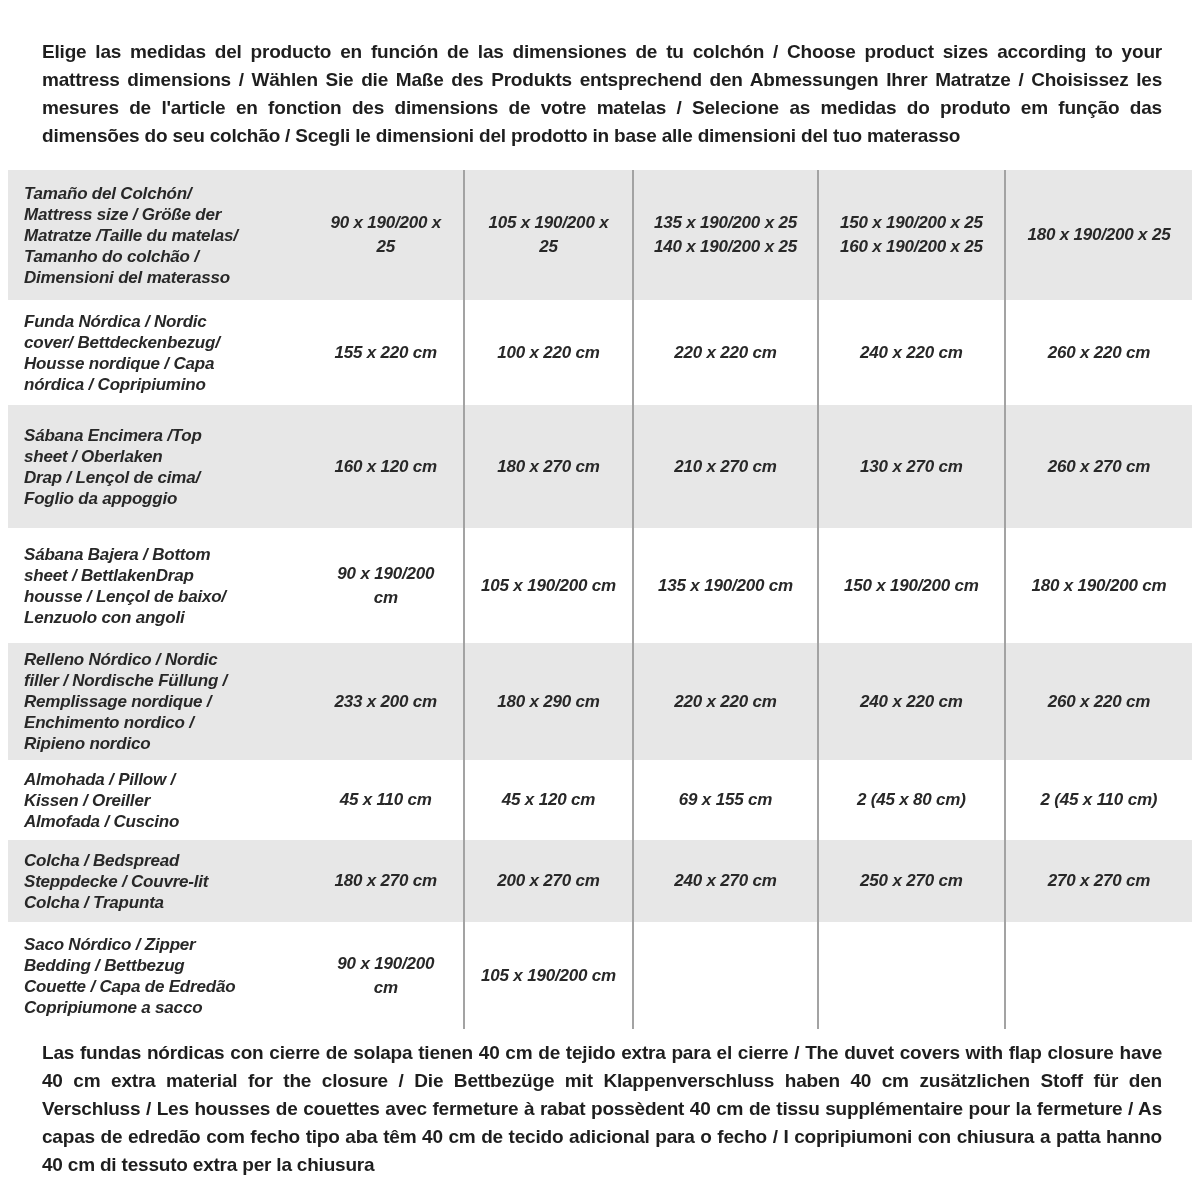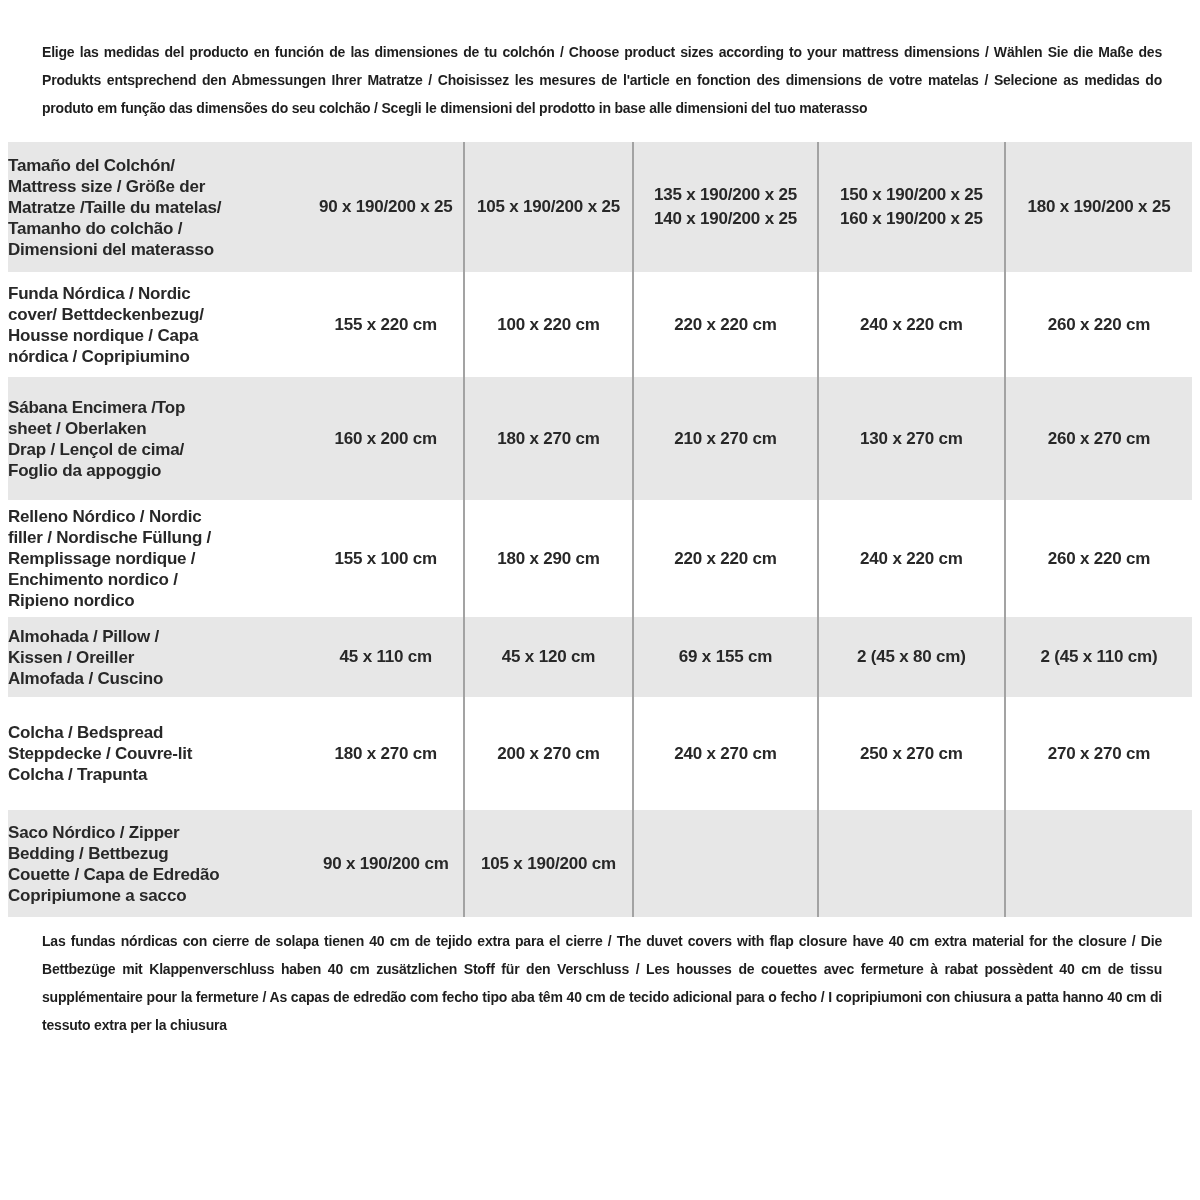--- a/index.html
+++ b/index.html
@@ -6,21 +6,21 @@
     margin: 0;
     padding: 0;
     background: #ffffff;
     width: 1200px;
     height: 1200px;
     overflow: hidden;
     font-family: "Liberation Sans", sans-serif;
   }
   .intro, .footer {
     font-weight: bold;
-    font-size: 14px;
+    font-size: 19px;
     line-height: 28px;
     color: #1e1e1e;
     text-align: justify;
     letter-spacing: -0.2px;
   }
   .intro  { margin: 38px 38px 0 42px; }
   .footer { margin: 10px 38px 0 42px; }
 
   table.size-table {
     width: 1184px;
@@ -28,42 +28,43 @@
     border-collapse: collapse;
     table-layout: fixed;
   }
   table.size-table tr:nth-child(odd) { background: #e7e7e7; }
   table.size-table td {
     font-weight: bold;
     color: #282828;
     vertical-align: middle;
     white-space: pre-line;
     letter-spacing: -0.2px;
-    padding: 6px 0;
+    padding: 6px 16px;
+    font-style: italic;
   }
   td.label-cell {
     text-align: left;
     padding-left: 34px;
     font-size: 17px;
     line-height: 21px;
   }
   td.value-cell {
     text-align: center;
     font-size: 17px;
     line-height: 24px;
   }
   td.value-cell + td.value-cell { border-left: 2px solid #a3a3a3; }
 
   tr.r1 { height: 130px; }
   tr.r2 { height: 105px; }
   tr.r3 { height: 123px; }
   tr.r4 { height: 115px; }
   tr.r5 { height: 103px; }
   tr.r6 { height: 80px; }
-  tr.r7 { height: 113px; }
+  tr.r7 { height: 82px; }
   tr.r8 { height: 107px; }
 
   col.c-label { width: 25.4%; }
   col.c-1 { width: 13.1%; }
   col.c-2 { width: 14.3%; }
   col.c-3 { width: 15.6%; }
   col.c-4 { width: 15.8%; }
   col.c-5 { width: 15.8%; }
 </style>
 </head>
@@ -104,33 +105,44 @@
       <td class="value-cell">100 x 220 cm</td>
       <td class="value-cell">220 x 220 cm</td>
       <td class="value-cell">240 x 220 cm</td>
       <td class="value-cell">260 x 220 cm</td>
     </tr>
     <tr class="r3">
       <td class="label-cell">Sábana Encimera /Top
 sheet / Oberlaken
 Drap / Lençol de cima/
 Foglio da appoggio</td>
-      <td class="value-cell">160 x 200 cm</td>
+      <td class="value-cell">160 x 120 cm</td>
       <td class="value-cell">180 x 270 cm</td>
       <td class="value-cell">210 x 270 cm</td>
       <td class="value-cell">130 x 270 cm</td>
       <td class="value-cell">260 x 270 cm</td>
+    </tr>
+    <tr class="r4">
+      <td class="label-cell">Sábana Bajera / Bottom
+sheet / BettlakenDrap
+housse / Lençol de baixo/
+Lenzuolo con angoli</td>
+      <td class="value-cell">90 x 190/200 cm</td>
+      <td class="value-cell">105 x 190/200 cm</td>
+      <td class="value-cell">135 x 190/200 cm</td>
+      <td class="value-cell">150 x 190/200 cm</td>
+      <td class="value-cell">180 x 190/200 cm</td>
     </tr>
     <tr class="r5">
       <td class="label-cell">Relleno Nórdico / Nordic
 filler / Nordische Füllung /
 Remplissage nordique /
 Enchimento nordico /
 Ripieno nordico</td>
-      <td class="value-cell">155 x 100 cm</td>
+      <td class="value-cell">233 x 200 cm</td>
       <td class="value-cell">180 x 290 cm</td>
       <td class="value-cell">220 x 220 cm</td>
       <td class="value-cell">240 x 220 cm</td>
       <td class="value-cell">260 x 220 cm</td>
     </tr>
     <tr class="r6">
       <td class="label-cell">Almohada  / Pillow /
 Kissen / Oreiller
 Almofada / Cuscino</td>
       <td class="value-cell">45 x 110 cm</td>

